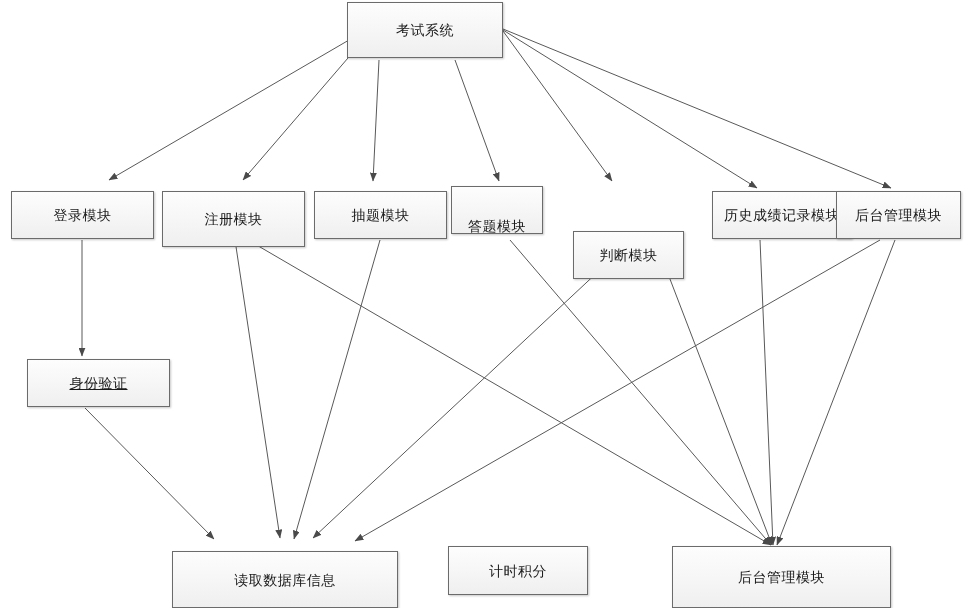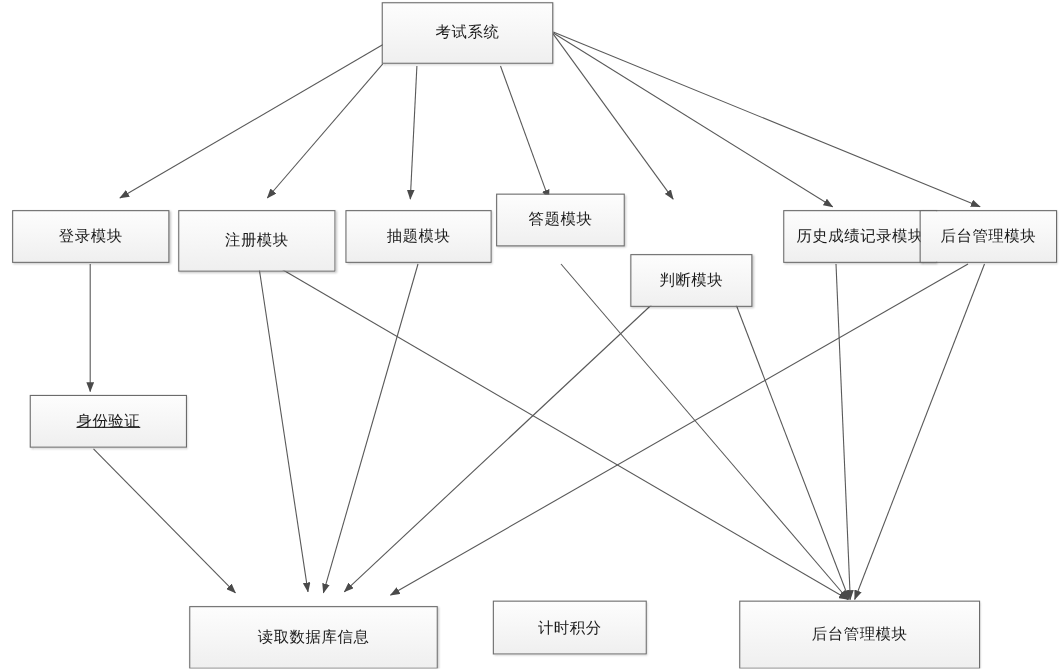--- a/index.html
+++ b/index.html
@@ -81,21 +81,21 @@
       </div>
       <div class="node" style="left: 11px; top: 191px; width: 143px; height: 48px; align-items: center;">
         <span class="node-label">登录模块</span>
       </div>
       <div class="node" style="left: 162px; top: 191px; width: 143px; height: 56px;">
         <span class="node-label">注册模块</span>
       </div>
       <div class="node" style="left: 314px; top: 191px; width: 133px; height: 48px;">
         <span class="node-label">抽题模块</span>
       </div>
-      <div class="node" style="left: 451px; top: 176px; width: 117px; height: 48px;">
+      <div class="node" style="left: 451px; top: 186px; width: 92px; height: 48px; align-items: flex-end;">
         <span class="node-label">答题模块</span>
       </div>
       <div class="node" style="left: 573px; top: 191px; width: 111px; height: 48px; margin-top: 40px;">
         <span class="node-label">判断模块</span>
       </div>
       <div class="node" style="left: 692px; top: 191px; width: 140px; height: 48px; margin-left: 20px;">
         <span class="node-label">历史成绩记录模块</span>
       </div>
       <div class="node" style="left: 836px; top: 191px; width: 125px; height: 48px;">
         <span class="node-label">后台管理模块</span>

